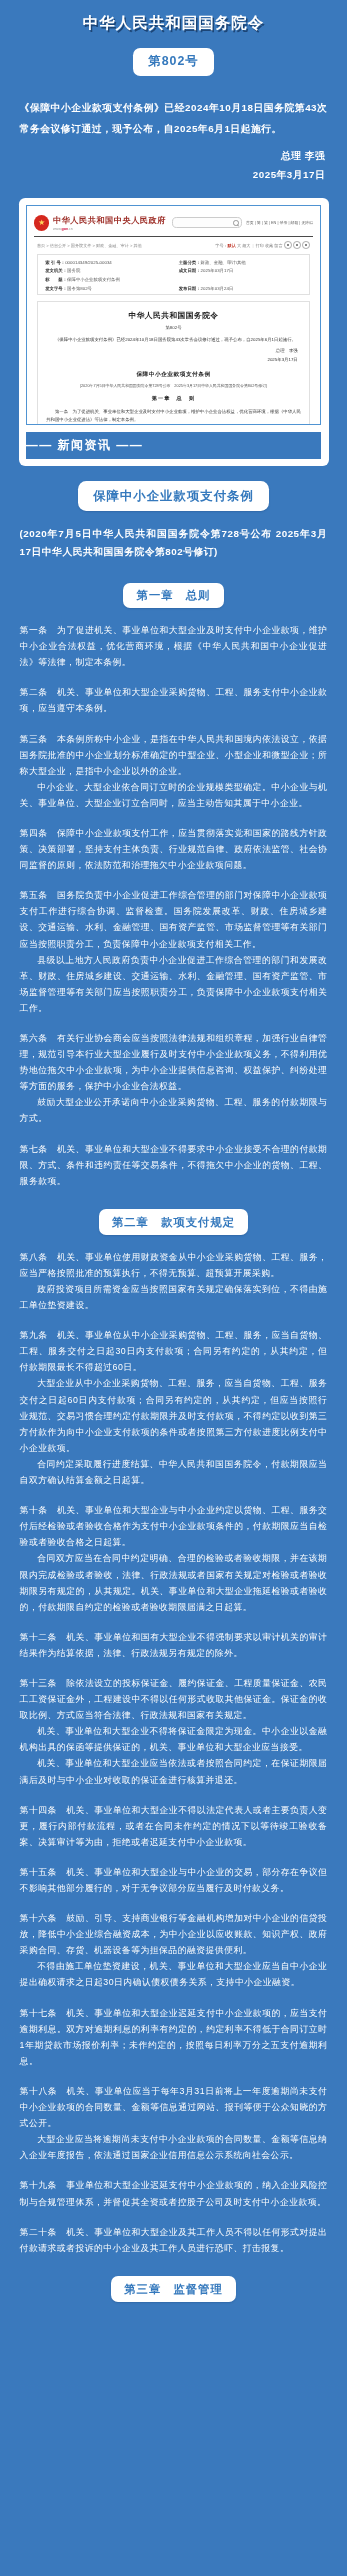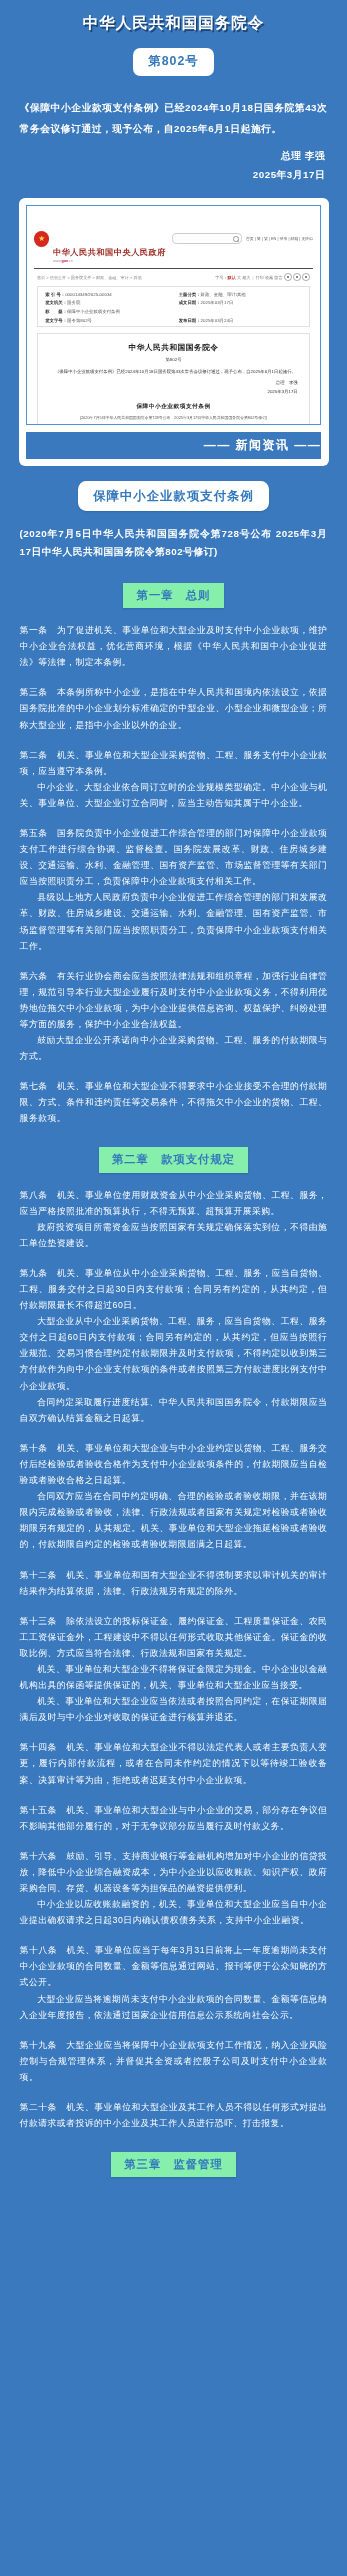--- a/index.html
+++ b/index.html
@@ -16,21 +16,21 @@
   .intro-para{margin-top:20.6px;font-size:9.8px;font-weight:bold;line-height:2.2;text-align:justify;letter-spacing:0.5px;}
   .sig-block{text-align:right;margin-top:7.2px;font-size:9.8px;font-weight:bold;line-height:1.9;letter-spacing:0.5px;padding-right:2.1px;}
 
   
   .shot-card{margin:13.4px 18.5px 0 18.5px;background:#fff;border-radius:6.2px;padding:7.2px 7.2px 6.7px 7.2px;}
   .gov-shot{border:1px solid #4f93d2;background:#fff;height:218px;overflow:hidden;}
   .shot-inner{padding:5.2px 7.2px 0 7.2px;}
   .gov-top{display:flex;align-items:center;margin-top:4.1px;}
   .emblem{width:15.5px;height:15.5px;border-radius:50%;background:#d5281e;color:#ffd65c;font-size:7.7px;
     display:flex;align-items:center;justify-content:center;flex:0 0 auto;}
-  .site-id{margin-left:3.6px;margin-top:32px;}
+  .site-id{margin-left:3.6px;}
   .site-name{font-size:8.2px;font-weight:bold;color:#9e2f28;letter-spacing:0.5px;}
   .site-url{font-size:3.6px;color:#999;margin-top:0.5px;}
   .site-url b{color:#c03;}
   .gov-top-right{margin-left:auto;display:flex;align-items:center;}
   .search-box{width:66px;height:8.8px;border:0.5px solid #ccc;border-radius:4.6px;display:flex;align-items:center;
     justify-content:flex-end;padding-right:2.6px;background:#fdfdfd;}
   .mag{width:3.6px;height:3.6px;border:0.8px solid #999;border-radius:50%;position:relative;display:inline-block;}
   .mag::after{content:"";position:absolute;width:2.1px;height:0.8px;background:#999;left:3.1px;top:3.6px;transform:rotate(45deg);}
   .top-links{font-size:3.9px;color:#666;margin-left:3.6px;white-space:nowrap;}
   .gov-divider{border-top:1px solid #4a4a4a;margin-top:5.2px;}
@@ -44,34 +44,34 @@
   .meta-grid{display:grid;grid-template-columns:52% 48%;row-gap:3.6px;font-size:4.4px;color:#555;}
   .meta-grid b{color:#333;}
   .doc-box{border:0.5px solid #e0e0e0;margin:6.2px 3.1px 0 3.1px;padding:8.2px 8.2px 5.2px 8.2px;}
   .doc-title{text-align:center;font-family:"Liberation Serif","DejaVu Serif",serif;font-size:7.7px;font-weight:bold;color:#222;letter-spacing:0.5px;}
   .doc-no{text-align:center;font-size:4.4px;color:#444;margin-top:4.1px;}
   .doc-para{font-size:4.4px;color:#333;line-height:1.9;text-align:justify;text-indent:2em;margin-top:6.2px;}
   .doc-sig{text-align:right;font-size:4.4px;color:#333;margin-top:3.1px;line-height:1.9;padding-right:3.1px;}
   .doc-reg-title{text-align:center;font-size:5.7px;font-weight:bold;color:#222;margin-top:7.2px;letter-spacing:0.5px;}
   .doc-reg-src{text-align:center;font-size:3.9px;color:#555;margin-top:4.1px;}
   .doc-chapter{text-align:center;font-size:5.2px;font-weight:bold;color:#222;margin-top:6.7px;letter-spacing:1px;}
-  .news-banner{margin-top:6.7px;background:#3a79bd;color:#fff;text-align:right;font-size:12px;font-weight:bold;
+  .news-banner{margin-top:6.7px;background:#3a79bd;color:#fff;text-align:left;font-size:12px;font-weight:bold;
     padding:5.2px 0;letter-spacing:1.5px;}
 
   
   .reg-pill-row{text-align:center;margin-top:15.5px;}
   .reg-pill{display:inline-block;background:#fff;color:#3579bd;font-size:12.4px;font-weight:bold;
     padding:6.7px 15.5px;border-radius:8.2px;letter-spacing:1px;box-shadow:0 1px 1.5px rgba(20,60,110,.25);}
 
   
   .reg-body{padding:13.4px 19.6px 0 19.6px;color:#fff;}
   .source-line{font-size:9.8px;font-weight:bold;line-height:1.9;text-align:justify;letter-spacing:0.5px;}
   .chapter-pill-row{text-align:center;margin:20.6px 0 3.1px 0;}
-  .chapter-pill{display:inline-block;background:#86efac;color:#3579bd;font-size:11.3px;font-weight:bold;
-    padding:5.2px 13.4px;border-radius:0;letter-spacing:1px;box-shadow:0 1px 1.5px rgba(20,60,110,.25);}
+  .chapter-pill{display:inline-block;background:#ffffff;color:#3579bd;font-size:11.3px;font-weight:bold;
+    padding:5.2px 13.4px;border-radius:7px;letter-spacing:1px;box-shadow:0 1px 1.5px rgba(20,60,110,.25);}
   .reg-body p{font-size:8.8px;line-height:1.83;letter-spacing:0.5px;text-align:justify;margin:0;}
   .reg-body p.art{margin-top:14px;}
   .reg-body p.cont{text-indent:2em;}
 </style>
 </head>
 <body>
 
 <div class="page">
 
   <div class="top-header">
@@ -150,46 +150,48 @@
 
   <div class="reg-pill-row">
     <span class="reg-pill">保障中小企业款项支付条例</span>
   </div>
 
   <div class="reg-body">
     <div class="source-line">(2020年7月5日中华人民共和国国务院令第728号公布 2025年3月17日中华人民共和国国务院令第802号修订)</div>
     <div id="regulation-content">
         <div class="chapter-pill-row"><span class="chapter-pill">第一章　总则</span></div>
         <p class="art">第一条　为了促进机关、事业单位和大型企业及时支付中小企业款项，维护中小企业合法权益，优化营商环境，根据《中华人民共和国中小企业促进法》等法律，制定本条例。</p>
+        <p class="art">第二条　机关、事业单位和大型企业采购货物、工程、服务支付中小企业款项，应当遵守本条例。</p>
         <p class="art">第三条　本条例所称中小企业，是指在中华人民共和国境内依法设立，依据国务院批准的中小企业划分标准确定的中型企业、小型企业和微型企业；所称大型企业，是指中小企业以外的企业。</p>
-        <p class="art">第二条　机关、事业单位和大型企业采购货物、工程、服务支付中小企业款项，应当遵守本条例。</p>
         <p class="cont art-cont">中小企业、大型企业依合同订立时的企业规模类型确定。中小企业与机关、事业单位、大型企业订立合同时，应当主动告知其属于中小企业。</p>
+        <p class="art">第四条　保障中小企业款项支付工作，应当贯彻落实党和国家的路线方针政策、决策部署，坚持支付主体负责、行业规范自律、政府依法监管、社会协同监督的原则，依法防范和治理拖欠中小企业款项问题。</p>
         <p class="art">第五条　国务院负责中小企业促进工作综合管理的部门对保障中小企业款项支付工作进行综合协调、监督检查。国务院发展改革、财政、住房城乡建设、交通运输、水利、金融管理、国有资产监管、市场监督管理等有关部门应当按照职责分工，负责保障中小企业款项支付相关工作。</p>
         <p class="cont art-cont">县级以上地方人民政府负责中小企业促进工作综合管理的部门和发展改革、财政、住房城乡建设、交通运输、水利、金融管理、国有资产监管、市场监督管理等有关部门应当按照职责分工，负责保障中小企业款项支付相关工作。</p>
         <p class="art">第六条　有关行业协会商会应当按照法律法规和组织章程，加强行业自律管理，规范引导本行业大型企业履行及时支付中小企业款项义务，不得利用优势地位拖欠中小企业款项，为中小企业提供信息咨询、权益保护、纠纷处理等方面的服务，保护中小企业合法权益。</p>
         <p class="cont art-cont">鼓励大型企业公开承诺向中小企业采购货物、工程、服务的付款期限与方式。</p>
         <p class="art">第七条　机关、事业单位和大型企业不得要求中小企业接受不合理的付款期限、方式、条件和违约责任等交易条件，不得拖欠中小企业的货物、工程、服务款项。</p>
         <div class="chapter-pill-row"><span class="chapter-pill">第二章　款项支付规定</span></div>
         <p class="art">第八条　机关、事业单位使用财政资金从中小企业采购货物、工程、服务，应当严格按照批准的预算执行，不得无预算、超预算开展采购。</p>
         <p class="cont art-cont">政府投资项目所需资金应当按照国家有关规定确保落实到位，不得由施工单位垫资建设。</p>
         <p class="art">第九条　机关、事业单位从中小企业采购货物、工程、服务，应当自货物、工程、服务交付之日起30日内支付款项；合同另有约定的，从其约定，但付款期限最长不得超过60日。</p>
         <p class="cont art-cont">大型企业从中小企业采购货物、工程、服务，应当自货物、工程、服务交付之日起60日内支付款项；合同另有约定的，从其约定，但应当按照行业规范、交易习惯合理约定付款期限并及时支付款项，不得约定以收到第三方付款作为向中小企业支付款项的条件或者按照第三方付款进度比例支付中小企业款项。</p>
         <p class="cont art-cont">合同约定采取履行进度结算、中华人民共和国国务院令，付款期限应当自双方确认结算金额之日起算。</p>
         <p class="art">第十条　机关、事业单位和大型企业与中小企业约定以货物、工程、服务交付后经检验或者验收合格作为支付中小企业款项条件的，付款期限应当自检验或者验收合格之日起算。</p>
         <p class="cont art-cont">合同双方应当在合同中约定明确、合理的检验或者验收期限，并在该期限内完成检验或者验收，法律、行政法规或者国家有关规定对检验或者验收期限另有规定的，从其规定。机关、事业单位和大型企业拖延检验或者验收的，付款期限自约定的检验或者验收期限届满之日起算。</p>
         <p class="art">第十二条　机关、事业单位和国有大型企业不得强制要求以审计机关的审计结果作为结算依据，法律、行政法规另有规定的除外。</p>
         <p class="art">第十三条　除依法设立的投标保证金、履约保证金、工程质量保证金、农民工工资保证金外，工程建设中不得以任何形式收取其他保证金。保证金的收取比例、方式应当符合法律、行政法规和国家有关规定。</p>
         <p class="cont art-cont">机关、事业单位和大型企业不得将保证金限定为现金。中小企业以金融机构出具的保函等提供保证的，机关、事业单位和大型企业应当接受。</p>
         <p class="cont art-cont">机关、事业单位和大型企业应当依法或者按照合同约定，在保证期限届满后及时与中小企业对收取的保证金进行核算并退还。</p>
         <p class="art">第十四条　机关、事业单位和大型企业不得以法定代表人或者主要负责人变更，履行内部付款流程，或者在合同未作约定的情况下以等待竣工验收备案、决算审计等为由，拒绝或者迟延支付中小企业款项。</p>
         <p class="art">第十五条　机关、事业单位和大型企业与中小企业的交易，部分存在争议但不影响其他部分履行的，对于无争议部分应当履行及时付款义务。</p>
         <p class="art">第十六条　鼓励、引导、支持商业银行等金融机构增加对中小企业的信贷投放，降低中小企业综合融资成本，为中小企业以应收账款、知识产权、政府采购合同、存货、机器设备等为担保品的融资提供便利。</p>
-        <p class="cont art-cont">中小企业以应收账款融资的，机关、事业单位和大型企业应当自中小企业提出确权请求之日起30日内确认债权债务关系，支持中小企业融资。</p>
+        <p class="cont art-cont">不得由施工单位垫资建设，机关、事业单位和大型企业应当自中小企业提出确权请求之日起30日内确认债权债务关系，支持中小企业融资。</p>
+        <p class="art">第十七条　机关、事业单位和大型企业迟延支付中小企业款项的，应当支付逾期利息。双方对逾期利息的利率有约定的，约定利率不得低于合同订立时1年期贷款市场报价利率；未作约定的，按照每日利率万分之五支付逾期利息。</p>
         <p class="art">第十八条　机关、事业单位应当于每年3月31日前将上一年度逾期尚未支付中小企业款项的合同数量、金额等信息通过网站、报刊等便于公众知晓的方式公开。</p>
         <p class="cont art-cont">大型企业应当将逾期尚未支付中小企业款项的合同数量、金额等信息纳入企业年度报告，依法通过国家企业信用信息公示系统向社会公示。</p>
-        <p class="art">第十九条　大型企业应当将保障中小企业款项支付工作情况，纳入企业风险控制与合规管理体系，并督促其全资或者控股子公司及时支付中小企业款项。</p>
+        <p class="art">第十九条　事业单位和大型企业迟延支付中小企业款项的，纳入企业风险控制与合规管理体系，并督促其全资或者控股子公司及时支付中小企业款项。</p>
         <p class="art">第二十条　机关、事业单位和大型企业及其工作人员不得以任何形式对提出付款请求或者投诉的中小企业及其工作人员进行恐吓、打击报复。</p>
         <div class="chapter-pill-row"><span class="chapter-pill">第三章　监督管理</span></div>
       </div>
   </div>
 
 </div>
 
 
 </body></html>

